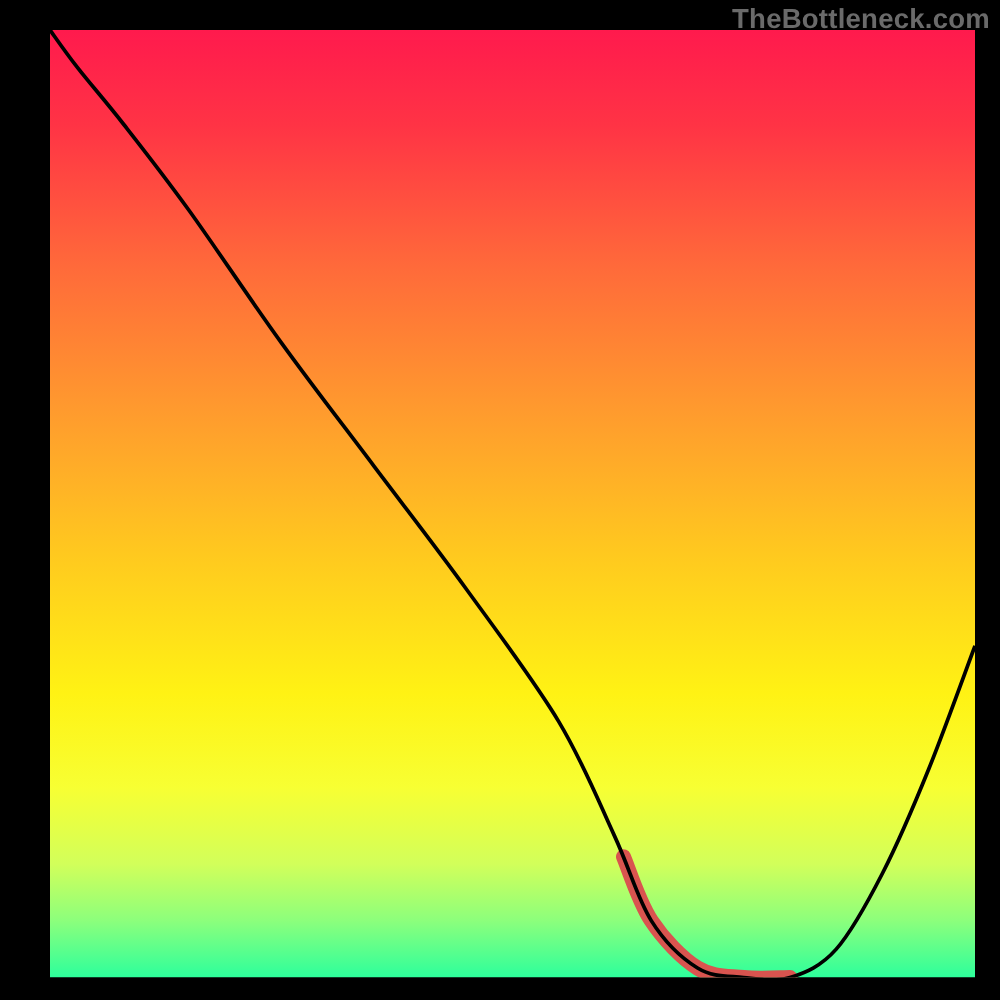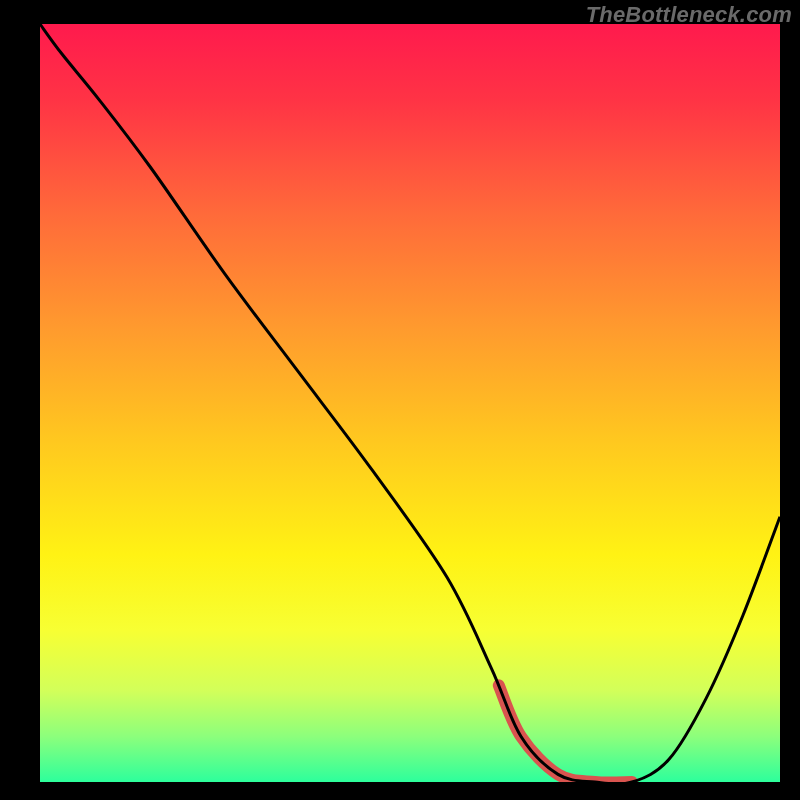--- a/index.html
+++ b/index.html
@@ -10,21 +10,20 @@
     background: #000;
     overflow: hidden;
   }
   .frame {
     position: absolute;
     left: 0;
     top: 0;
     width: 800px;
     height: 800px;
     background: #000;
-    font-style: italic;
   }
   .plot {
     position: absolute;
     left: 40px;
     top: 24px;
     width: 740px;
     height: 758px;
   }
   .gradient {
     position: absolute;

